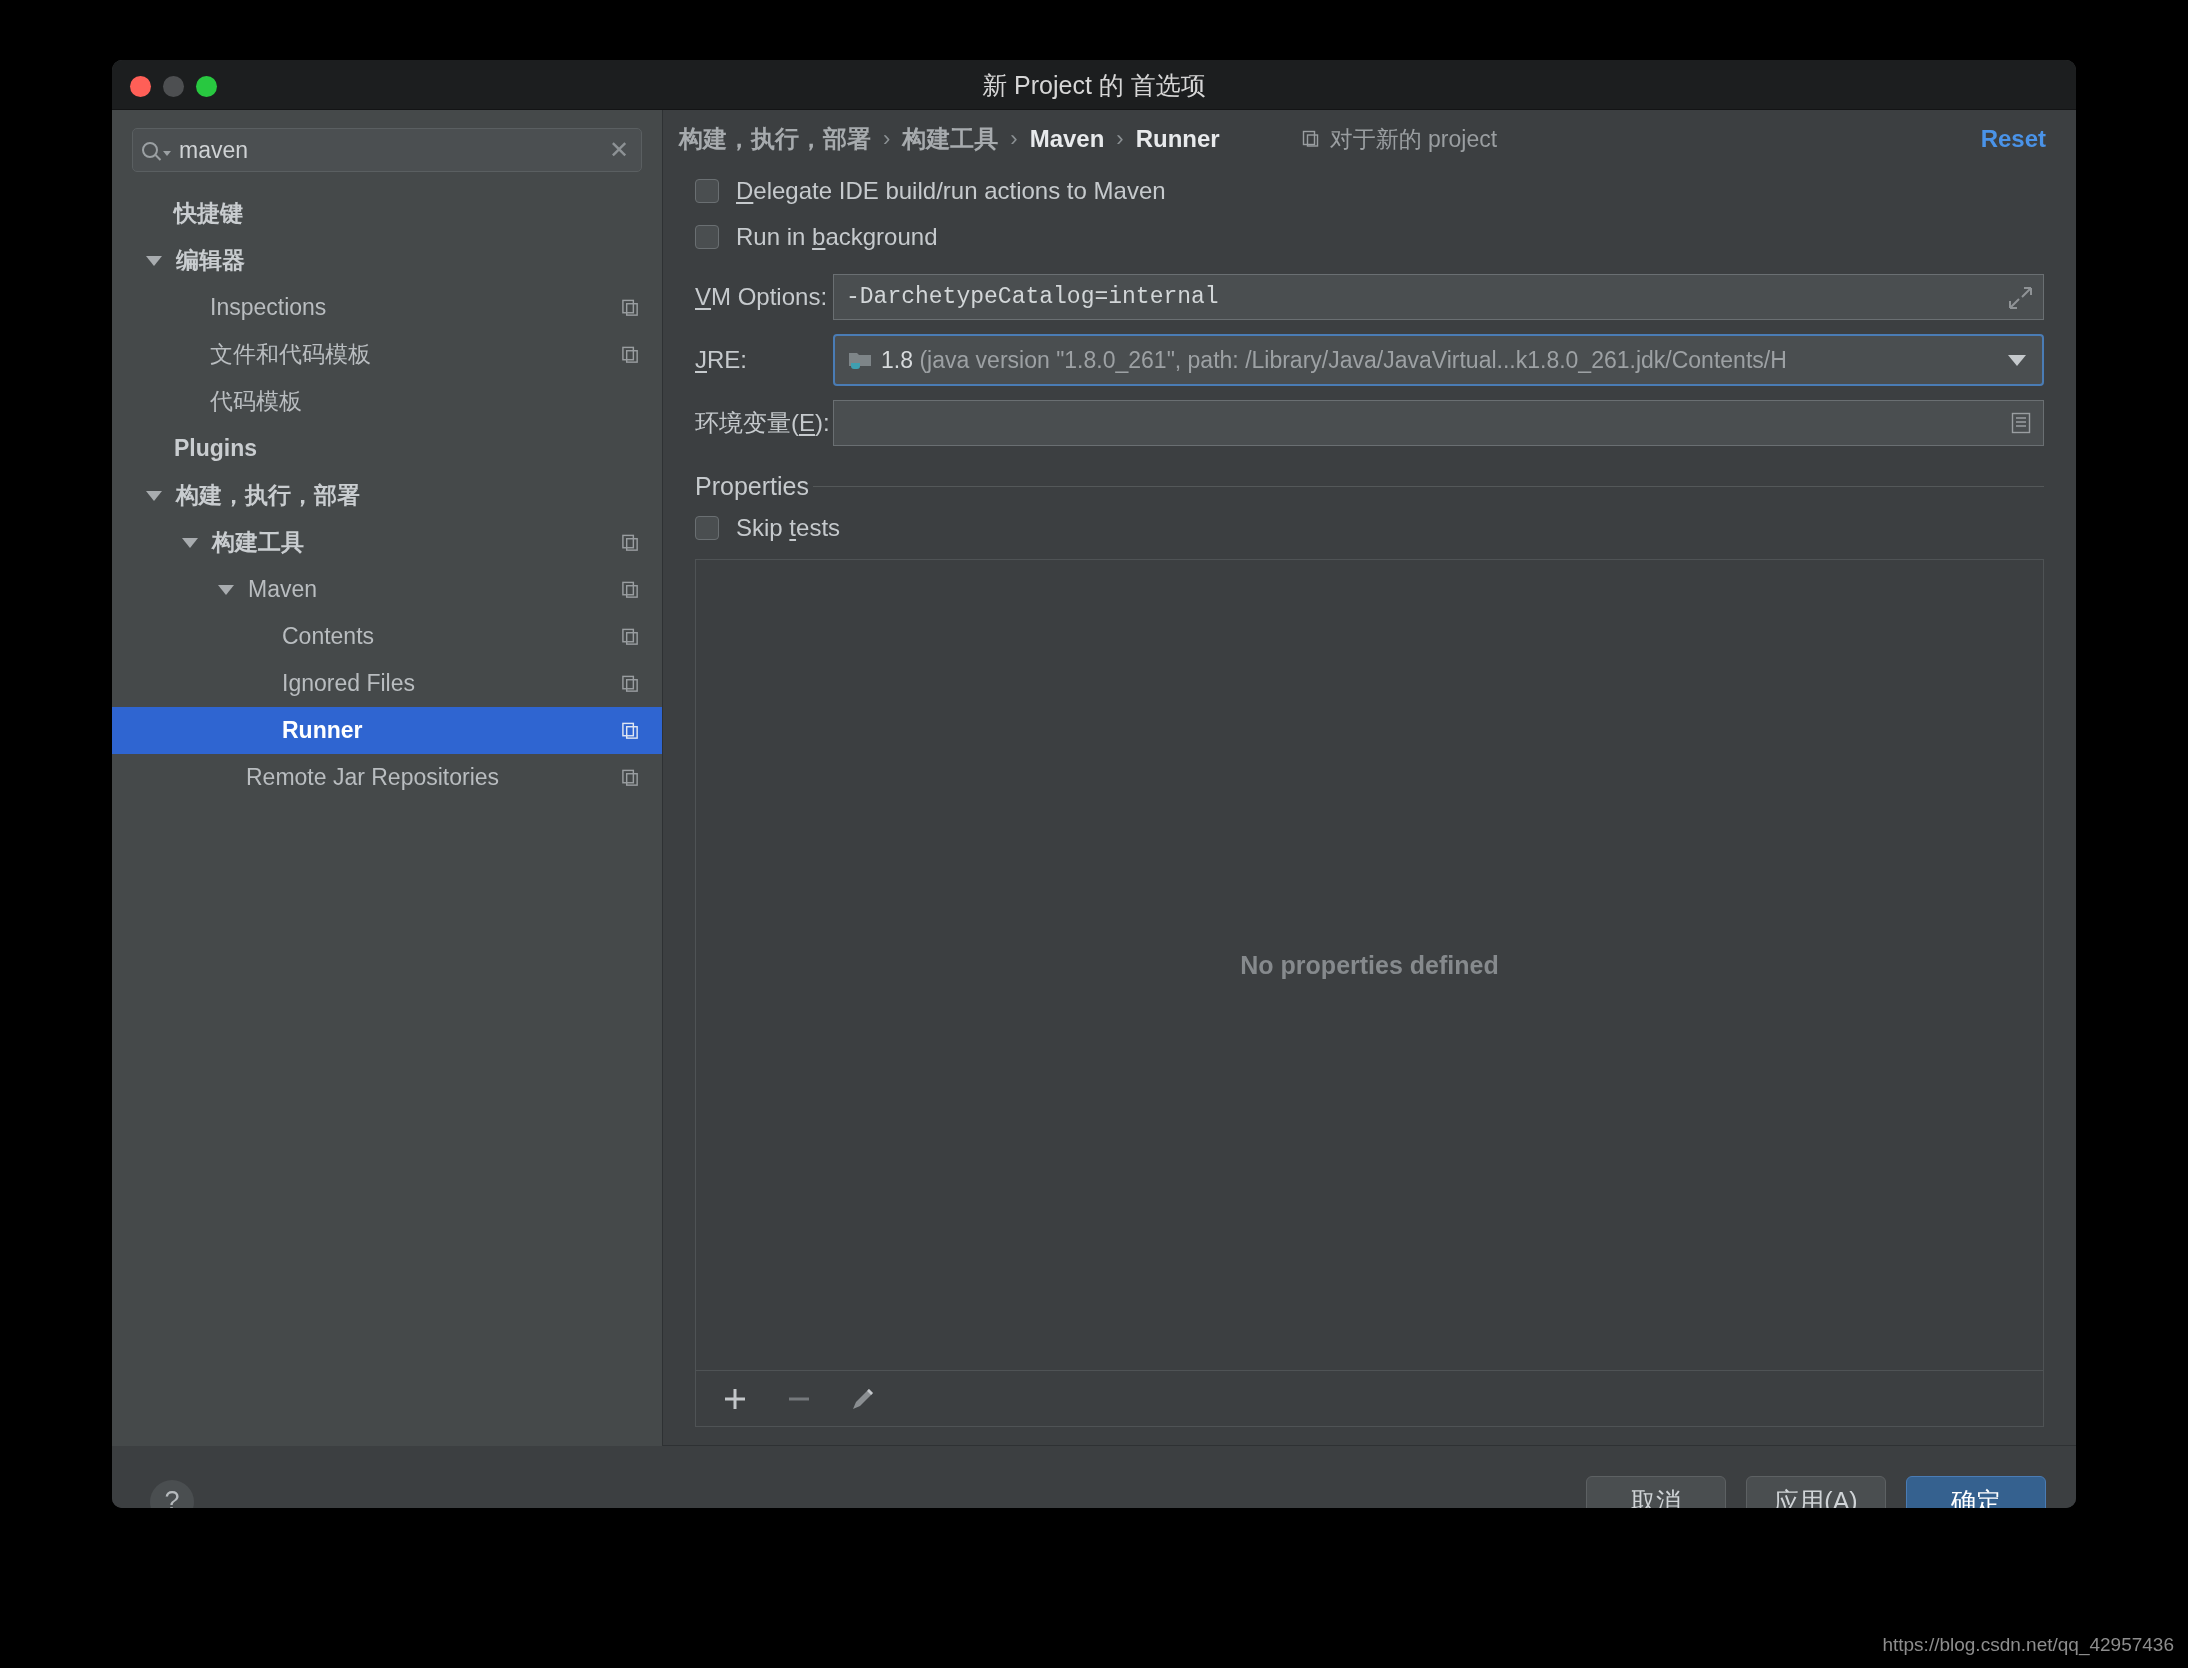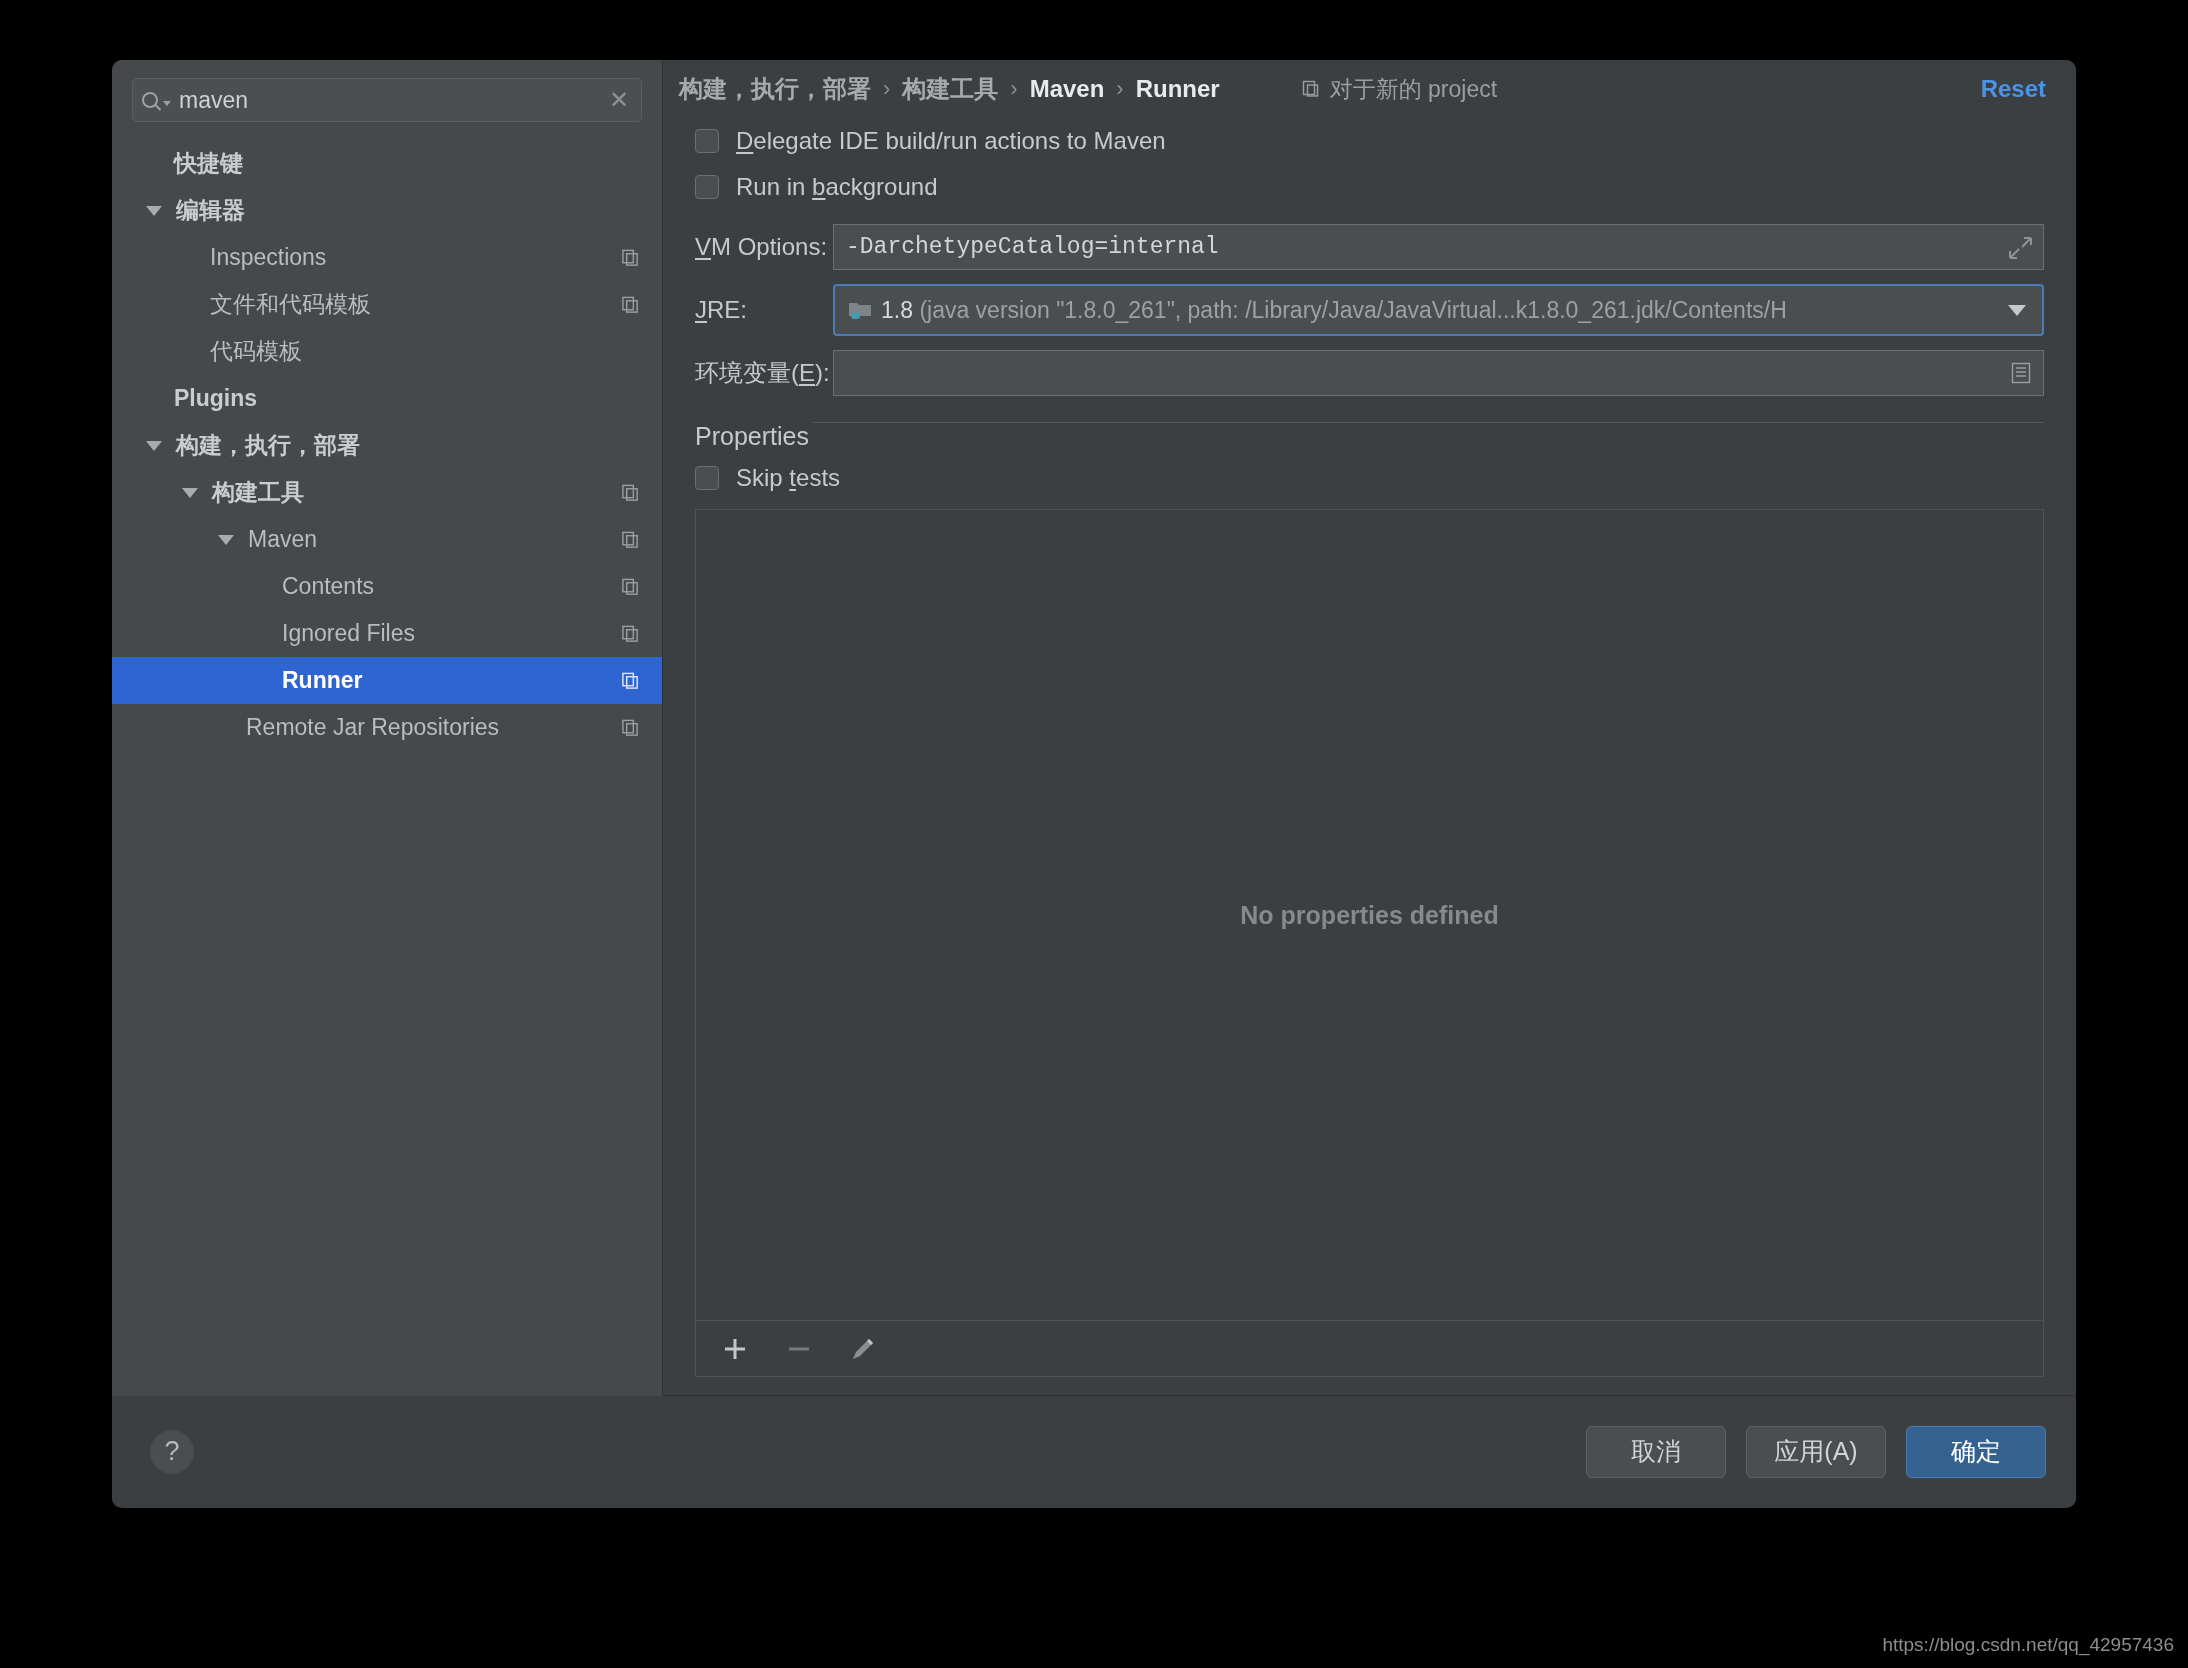--- a/index.html
+++ b/index.html
@@ -208,21 +208,21 @@
   }
   .envfield {
     flex: 1; height: 46px;
     background: #4a4e50;
     border: 1px solid #6a6f72;
     display: flex; align-items: center;
     justify-content: flex-end;
     padding-right: 10px;
   }
   .sec-header {
-    display: flex; align-items: flex-start; gap: 4px;
+    display: flex; align-items: center; gap: 4px;
     margin-top: 26px; margin-bottom: 4px;
   }
   .sec-title { color: #c6cacd; font-size: 25px; white-space: nowrap; }
   .sec-line { flex: 1; height: 1px; background: #545859; }
   .props-box {
     flex: 1;
     margin-top: 8px; margin-bottom: 18px;
     border: 1px solid #4f5355;
     display: flex; flex-direction: column; font-weight: bold;
   }
@@ -271,20 +271,28 @@
     position: absolute;
     right: 14px; bottom: 12px;
     color: #8d8d8d; font-size: 19px;
   }
 </style>
 </head>
 <body>
 
 <div class="window">
 
+  <div class="titlebar">
+    <div class="traffic">
+      <div class="light red"></div>
+      <div class="light yellow"></div>
+      <div class="light green"></div>
+    </div>
+    <div class="title-text">新 Project 的 首选项</div>
+  </div>
 
   <div class="body">
 
     <div class="sidebar">
       <div class="search-wrap">
         <div class="search-box">
           <div class="search-icon-box">
             <div class="mag"></div>
               <div class="caret-tiny"></div>
           </div>

